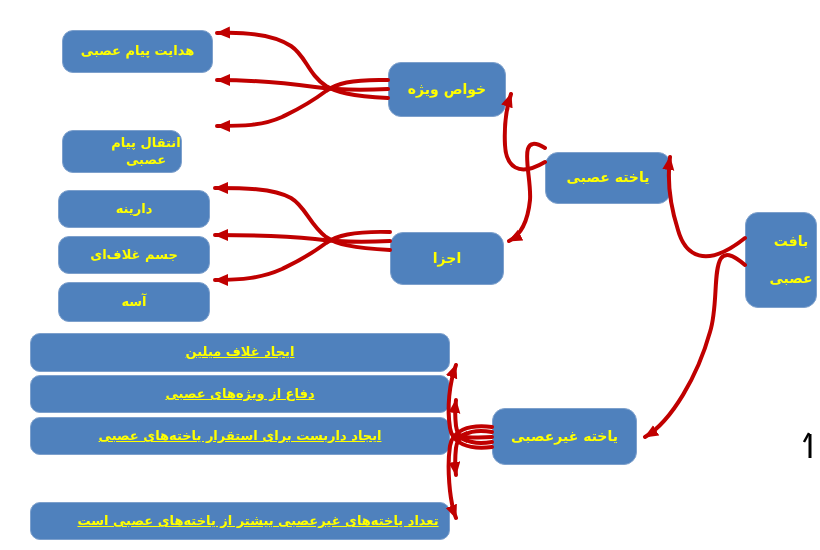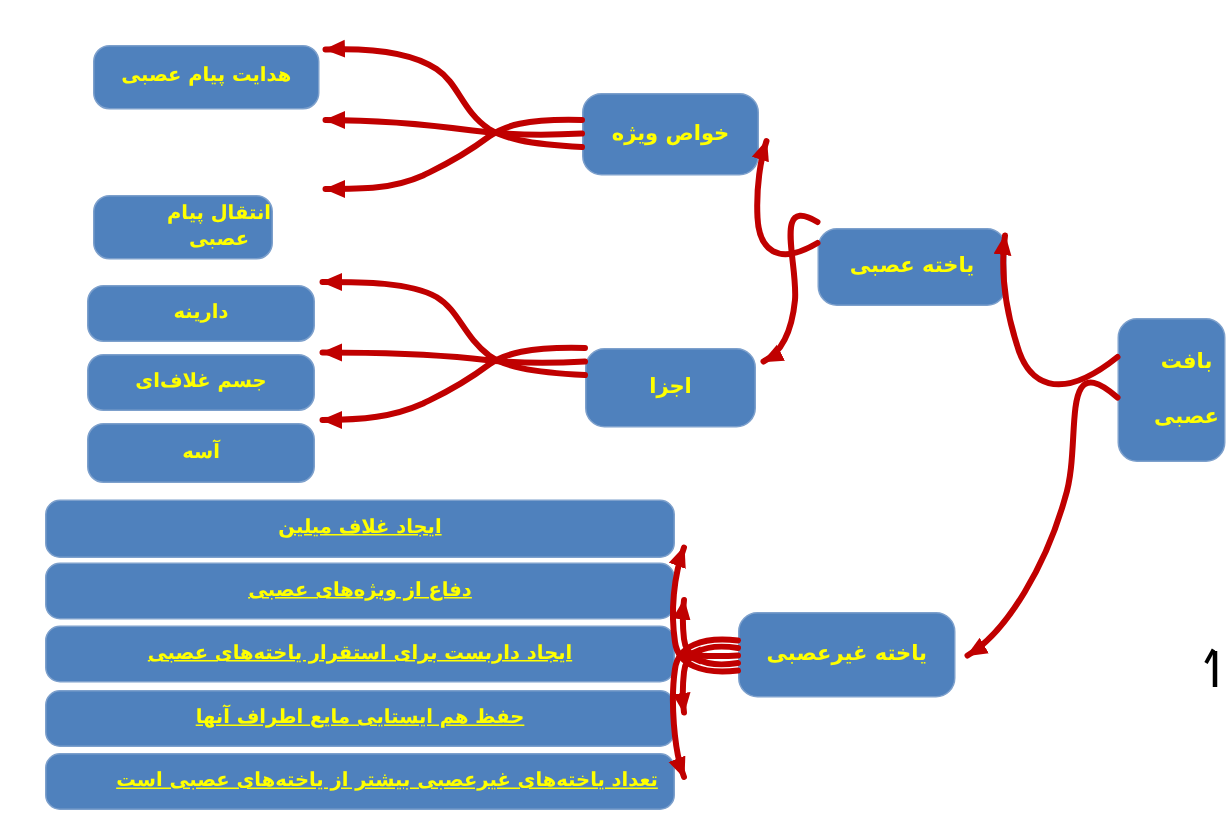--- a/index.html
+++ b/index.html
@@ -64,21 +64,20 @@
   <div class="node root" style="left:745px;top:212px;width:72px;height:96px;">
     <span>بافت</span>
     <span>عصبی</span>
   </div>
 
   <div class="node hub" style="left:492px;top:408px;width:145px;height:57px;">یاخته غیرعصبی</div>
 
   <div class="node wide" style="left:30px;top:333px;width:420px;height:39px;">ایجاد غلاف میلین</div>
   <div class="node wide" style="left:30px;top:375px;width:420px;height:38px;">دفاع از ویژه‌های عصبی</div>
   <div class="node wide" style="left:30px;top:417px;width:420px;height:38px;">ایجاد داربست برای استقرار یاخته‌های عصبی</div>
-  <div class="node wide" style="left:30px;top:460px;width:420px;height:38px;">حفظ هم ایستایی مایع اطراف آنها</div>
   <div class="node wide" style="left:30px;top:502px;width:420px;height:38px;padding-left:36px;">تعداد یاخته‌های غیرعصبی بیشتر از یاخته‌های عصبی است</div>
 
   <svg class="connectors" viewBox="0 0 820 550" xmlns="http://www.w3.org/2000/svg">
     <defs>
       <marker id="ah" markerUnits="userSpaceOnUse" markerWidth="16" markerHeight="14" refX="13" refY="6" orient="auto">
         <path d="M0,0 L14,6 L0,12 Z" fill="#c00000"></path>
       </marker>
     </defs>
     <g stroke="#c00000" stroke-width="4" fill="none" stroke-linecap="round">
 

